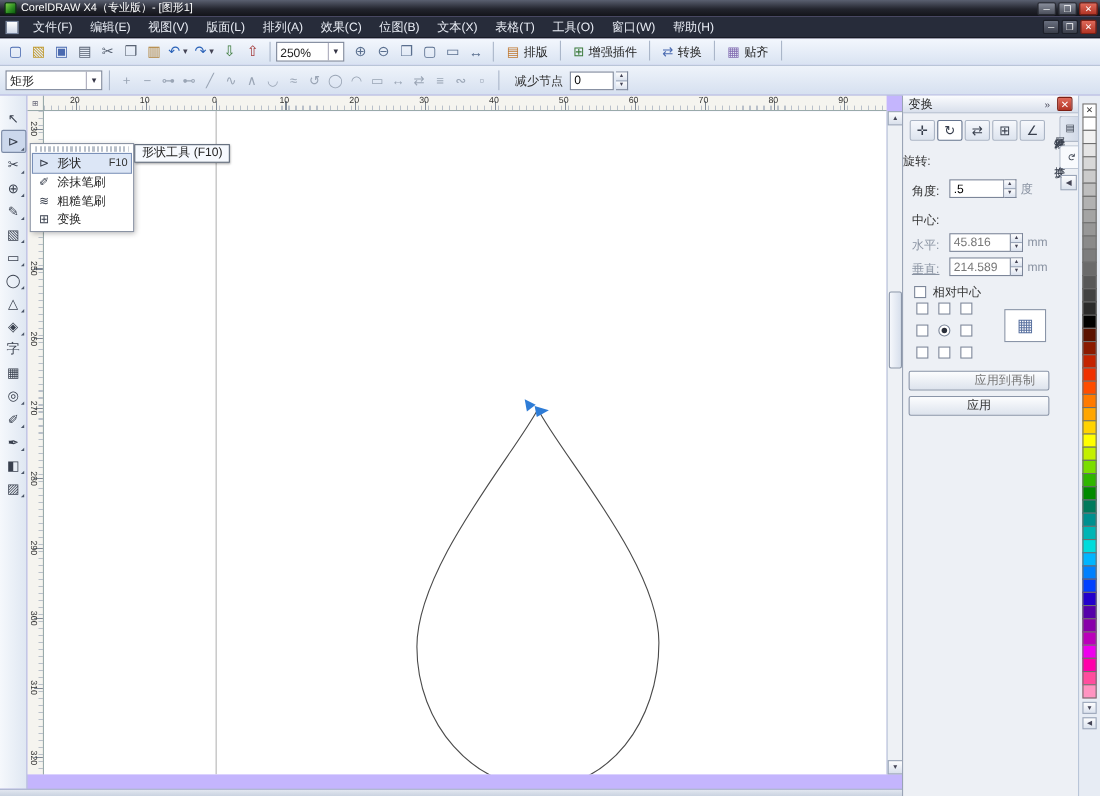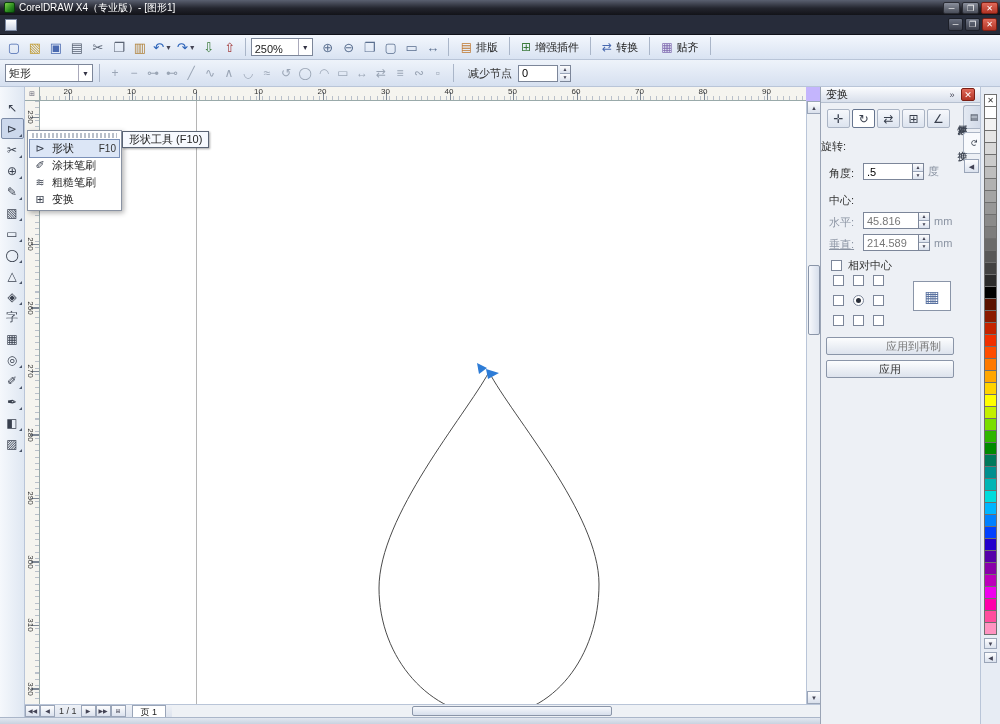--- a/index.html
+++ b/index.html
@@ -173,20 +173,34 @@
     <span class="title">CorelDRAW X4（专业版）- [图形1]</span>
     <span class="winbtns">
       <span class="winbtn">─</span>
       <span class="winbtn">❐</span>
       <span class="winbtn close">✕</span>
     </span>
   </div>
 
   <div class="menubar">
     <span class="doc-icon"></span>
+    <span id="menu-items" style="display:flex;">
+        <span class="menu-item">文件(F)</span>
+        <span class="menu-item">编辑(E)</span>
+        <span class="menu-item">视图(V)</span>
+        <span class="menu-item">版面(L)</span>
+        <span class="menu-item">排列(A)</span>
+        <span class="menu-item">效果(C)</span>
+        <span class="menu-item">位图(B)</span>
+        <span class="menu-item">文本(X)</span>
+        <span class="menu-item">表格(T)</span>
+        <span class="menu-item">工具(O)</span>
+        <span class="menu-item">窗口(W)</span>
+        <span class="menu-item">帮助(H)</span>
+      </span>
     <span class="docbtns">
       <span class="docbtn">─</span>
       <span class="docbtn">❐</span>
       <span class="docbtn close">✕</span>
     </span>
   </div>
 
   <div class="toolbar">
     <span id="tb-file" style="display:flex;gap:1px;">
         <span class="tb-btn">
@@ -402,32 +416,20 @@
       </g>
     </svg>
   </div>
 
   <div class="vscroll">
     <span class="vs-btn" style="top:0;">▲</span>
     <span class="vs-thumb"></span>
     <span class="vs-btn" style="bottom:0;">▼</span>
   </div>
 
-  <div class="bottomrow">
-    <span class="nav-btn">◀◀</span>
-    <span class="nav-btn">◀</span>
-    <span class="nav-ind">1 / 1</span>
-    <span class="nav-btn">▶</span>
-    <span class="nav-btn">▶▶</span>
-    <span class="nav-btn">⊞</span>
-    <span class="page-tab">页 1</span>
-    <span class="hscroll">
-      <span class="hs-thumb"></span>
-    </span>
-  </div>
 
   <div class="statusbar">
     <span></span>
   </div>
 
   <div class="docker">
     <div class="dk-header">
       <span>变换</span>
       <span class="dk-hbtn">»</span>
       <span class="dk-hbtn close">✕</span>

